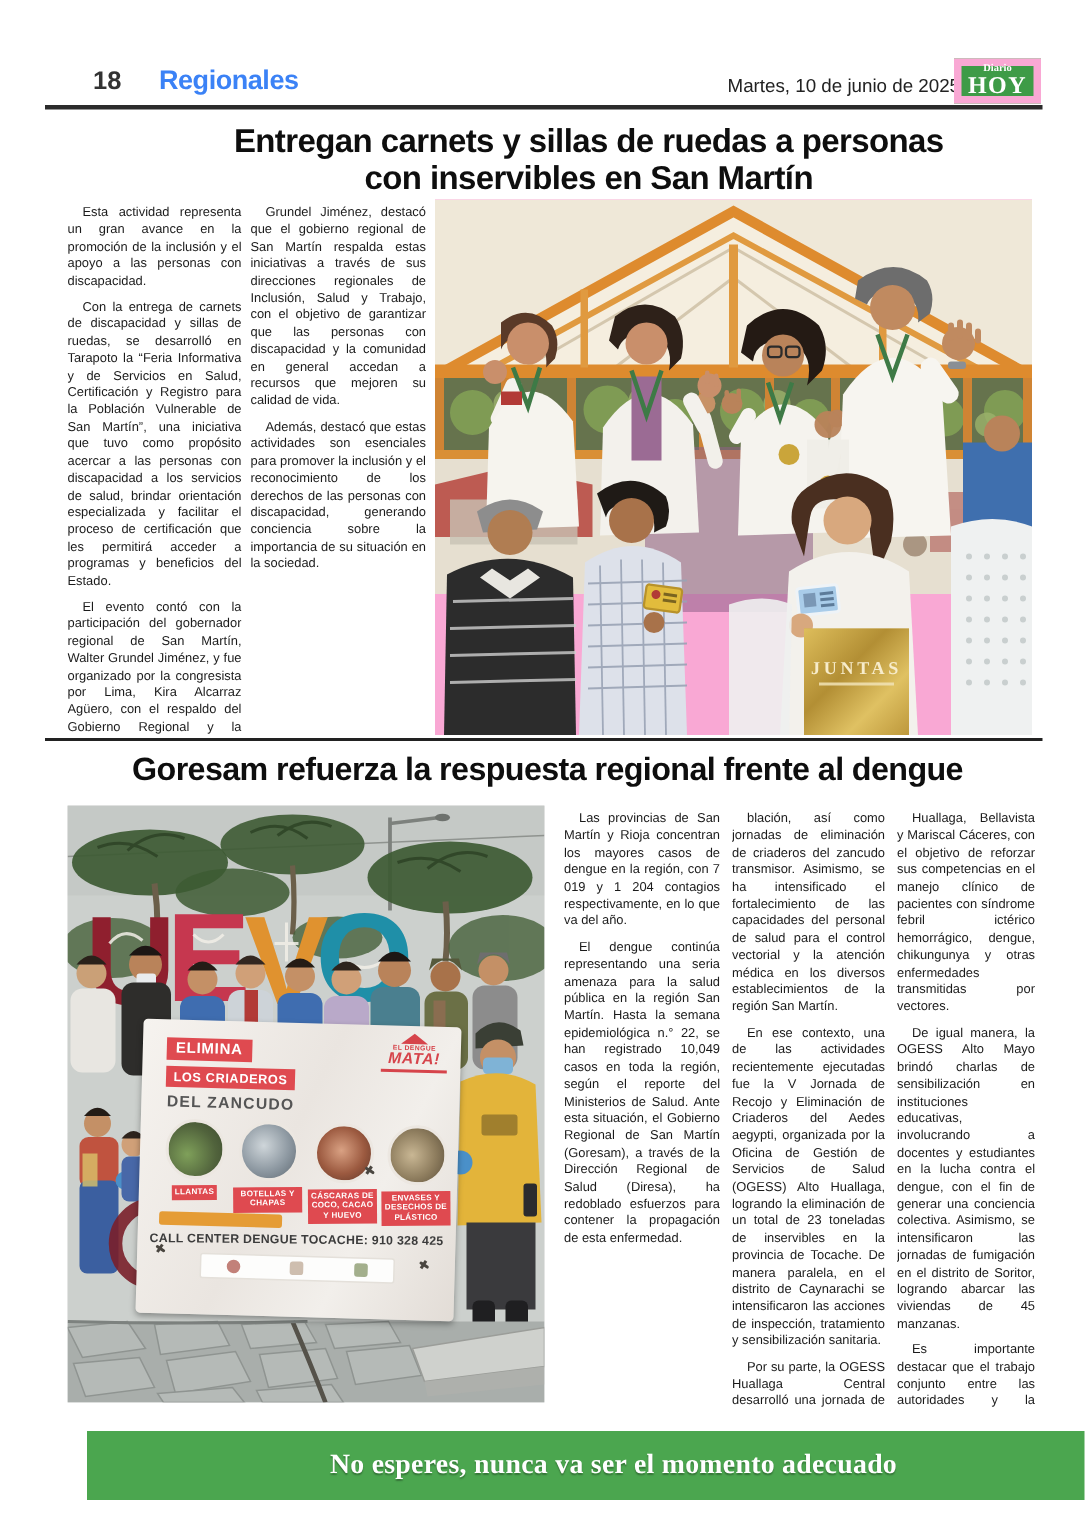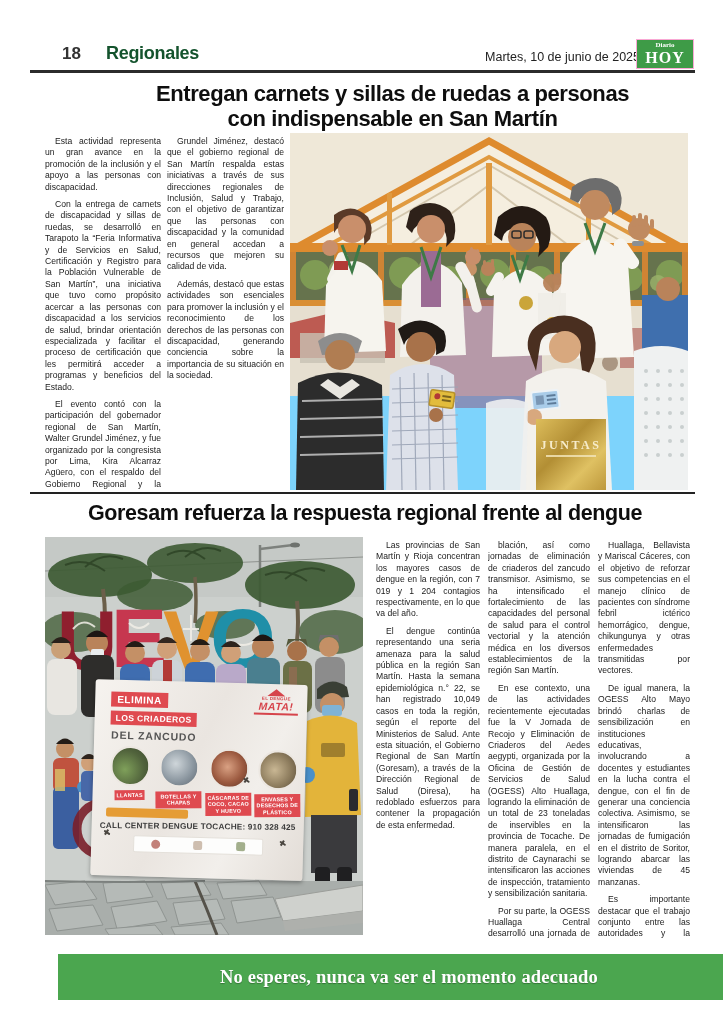--- a/index.html
+++ b/index.html
@@ -2,26 +2,26 @@
 <html lang="es"><head>
 <meta charset="utf-8">
 <style>
   html,body{margin:0;padding:0;background:#ffffff;}
   .page{
     position:relative;width:723px;height:1024px;background:#ffffff;overflow:hidden;
     font-family:"Liberation Sans", sans-serif;color:#1c1c1c;padding-left:12px;
   }
   
   .page-number{position:absolute;left:62px;top:44px;font-size:17px;font-weight:bold;color:#333;}
-  .section-title{position:absolute;left:106px;top:43px;font-size:18px;font-weight:bold;color:#14532d;letter-spacing:-0.3px;}
+  .section-title{position:absolute;left:106px;top:43px;font-size:18px;font-weight:bold;color:#3b82f6;letter-spacing:-0.3px;}
   .date{position:absolute;right:95px;top:50px;font-size:12.5px;color:#222;}
   .logo{
     position:absolute;left:636px;top:39px;width:58px;height:30px;background:#3e9b47;
     display:flex;flex-direction:column;align-items:center;justify-content:center;
-    border:1px solid #f9a8d4;box-sizing:border-box;
+    border:5px solid #f9a8d4;box-sizing:border-box;
   }
   .logo-top{font-family:"Liberation Serif",serif;font-weight:bold;color:#fff;font-size:7px;line-height:7px;}
   .logo-main{font-family:"Liberation Serif",serif;font-weight:bold;color:#fff;font-size:16px;line-height:17px;letter-spacing:1px;}
   .header-rule{position:absolute;left:30px;top:70px;width:665px;height:3px;background:#2b2b2b;}
   
   .headline1{
     position:absolute;left:90px;top:82px;width:605px;text-align:center;
     font-size:22px;font-weight:bold;line-height:24.5px;color:#0e0e0e;letter-spacing:-0.4px;
   }
   .headline2{
@@ -31,21 +31,21 @@
   
   .article-col{position:absolute;text-align:justify;font-size:8.6px;line-height:11.4px;color:#1b1b1b;overflow:hidden;}
   .article-col .para{margin:0 0 6px 0;text-indent:10px;}
   .a1c1{left:45px;top:136px;width:116px;height:354px;}
   .a1c2{left:167px;top:136px;width:117px;height:354px;}
   .a2c1{left:376px;top:540px;width:104px;height:398px;}
   .a2c2{left:488px;top:540px;width:102px;height:398px;}
   .a2c3{left:598px;top:540px;width:92px;height:398px;}
   .article-divider{position:absolute;left:30px;top:492px;width:665px;height:2px;background:#222;}
   
-  .photo1{position:absolute;left:290px;top:133px;width:398px;height:357px;overflow:hidden;background:#7dd3fc;}
+  .photo1{position:absolute;left:290px;top:133px;width:398px;height:357px;overflow:hidden;background:#f9a8d4;}
   .photo2{position:absolute;left:45px;top:537px;width:318px;height:398px;overflow:hidden;background:#cfd2cf;}
   .photo1 svg,.photo2 svg{position:absolute;left:0;top:0;}
   
   .dengue-banner{
     position:absolute;left:48px;top:145px;width:212px;height:196px;
     background:linear-gradient(115deg,#f6f3ef 0%,#eae5e0 45%,#f2efeb 70%,#e2dcd6 100%);
     transform:rotate(1.6deg);border-radius:3px;box-shadow:0 2px 4px rgba(0,0,0,.35);
     overflow:hidden;
   }
   .elimina-line1{position:absolute;left:16px;top:12px;background:#df4a50;color:#fff;font-weight:bold;
@@ -94,21 +94,21 @@
   <div class="section-title">Regionales</div>
   <div class="date">Martes, 10 de junio de 2025</div>
   <div class="logo">
     <span class="logo-top">Diario</span>
     <span class="logo-main">HOY</span>
   </div>
   <div class="header-rule"></div>
 
   <div class="headline1">
     <span>Entregan carnets y sillas de ruedas a personas</span><br>
-    <span>con indispensable en San Martín</span>
+    <span>con inservibles en San Martín</span>
   </div>
 
   <div class="article-col a1c1">
       <p class="para">Esta actividad representa un gran avance en la promoción de la inclusión y el apoyo a las personas con discapacidad.</p>
       <p class="para">Con la entrega de carnets de discapacidad y sillas de ruedas, se desarrolló en Tarapoto la “Feria Informativa y de Servicios en Salud, Certificación y Registro para la Población Vulnerable de San Martín”, una iniciativa que tuvo como propósito acercar a las personas con discapacidad a los servicios de salud, brindar orientación especializada y facilitar el proceso de certificación que les permitirá acceder a programas y beneficios del Estado.</p>
       <p class="para">El evento contó con la participación del gobernador regional de San Martín, Walter Grundel Jiménez, y fue organizado por la congresista por Lima, Kira Alcarraz Agüero, con el respaldo del Gobierno Regional y la Municipalidad Provin-</p>
     </div>
   <div class="article-col a1c2">
       <p class="para">Grundel Jiménez, destacó que el gobierno regional de San Martín respalda estas iniciativas a través de sus direcciones regionales de Inclusión, Salud y Trabajo, con el objetivo de garantizar que las personas con discapacidad y la comunidad en general accedan a recursos que mejoren su calidad de vida.</p>
       <p class="para">Además, destacó que estas actividades son esenciales para promover la inclusión y el reconocimiento de los derechos de las personas con discapacidad, generando conciencia sobre la importancia de su situación en la sociedad.</p>

